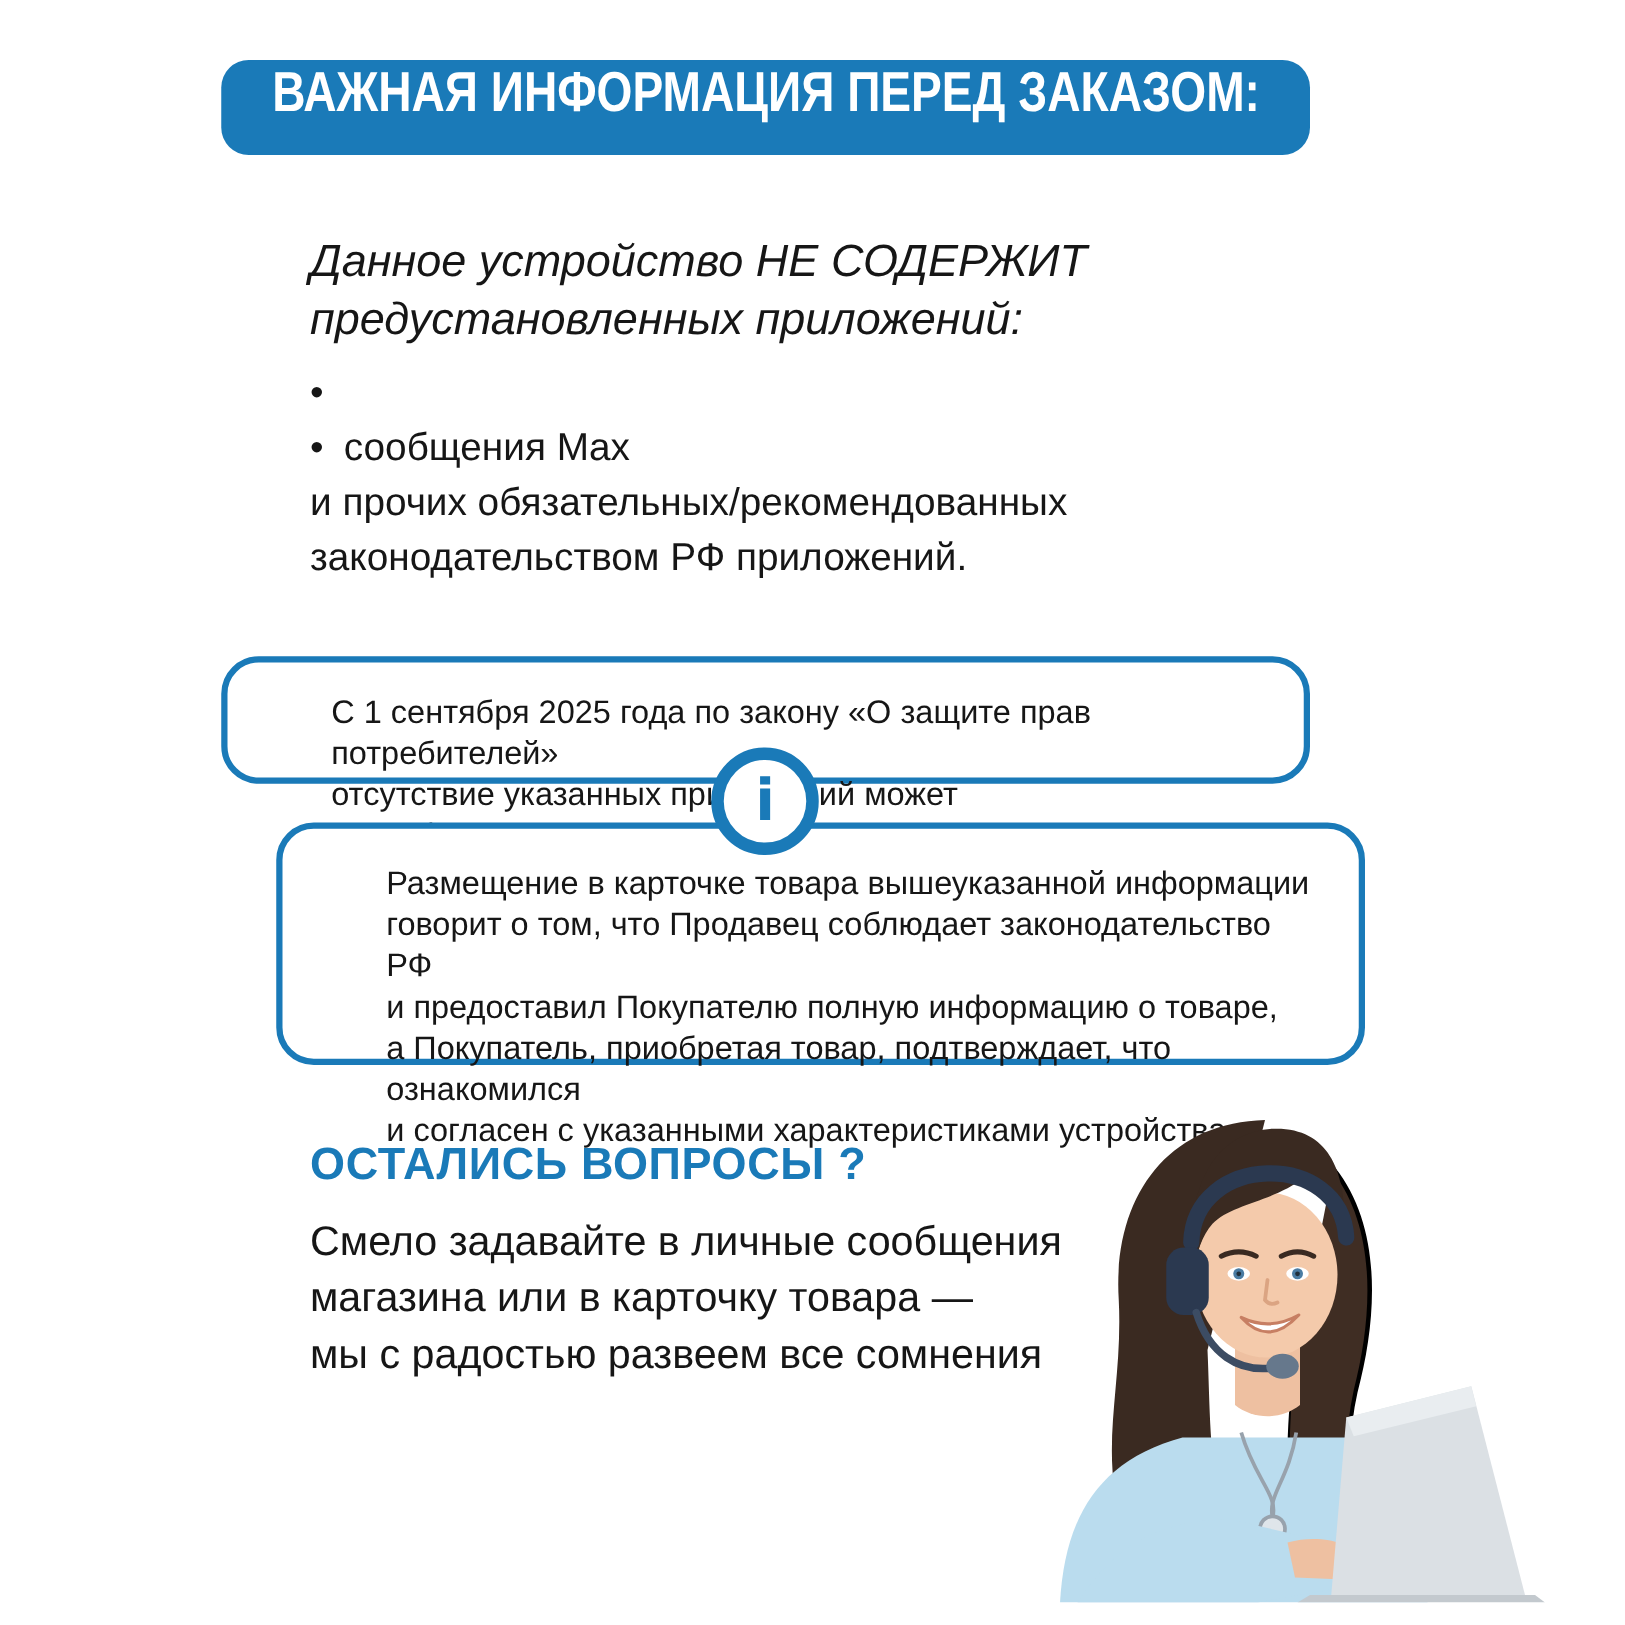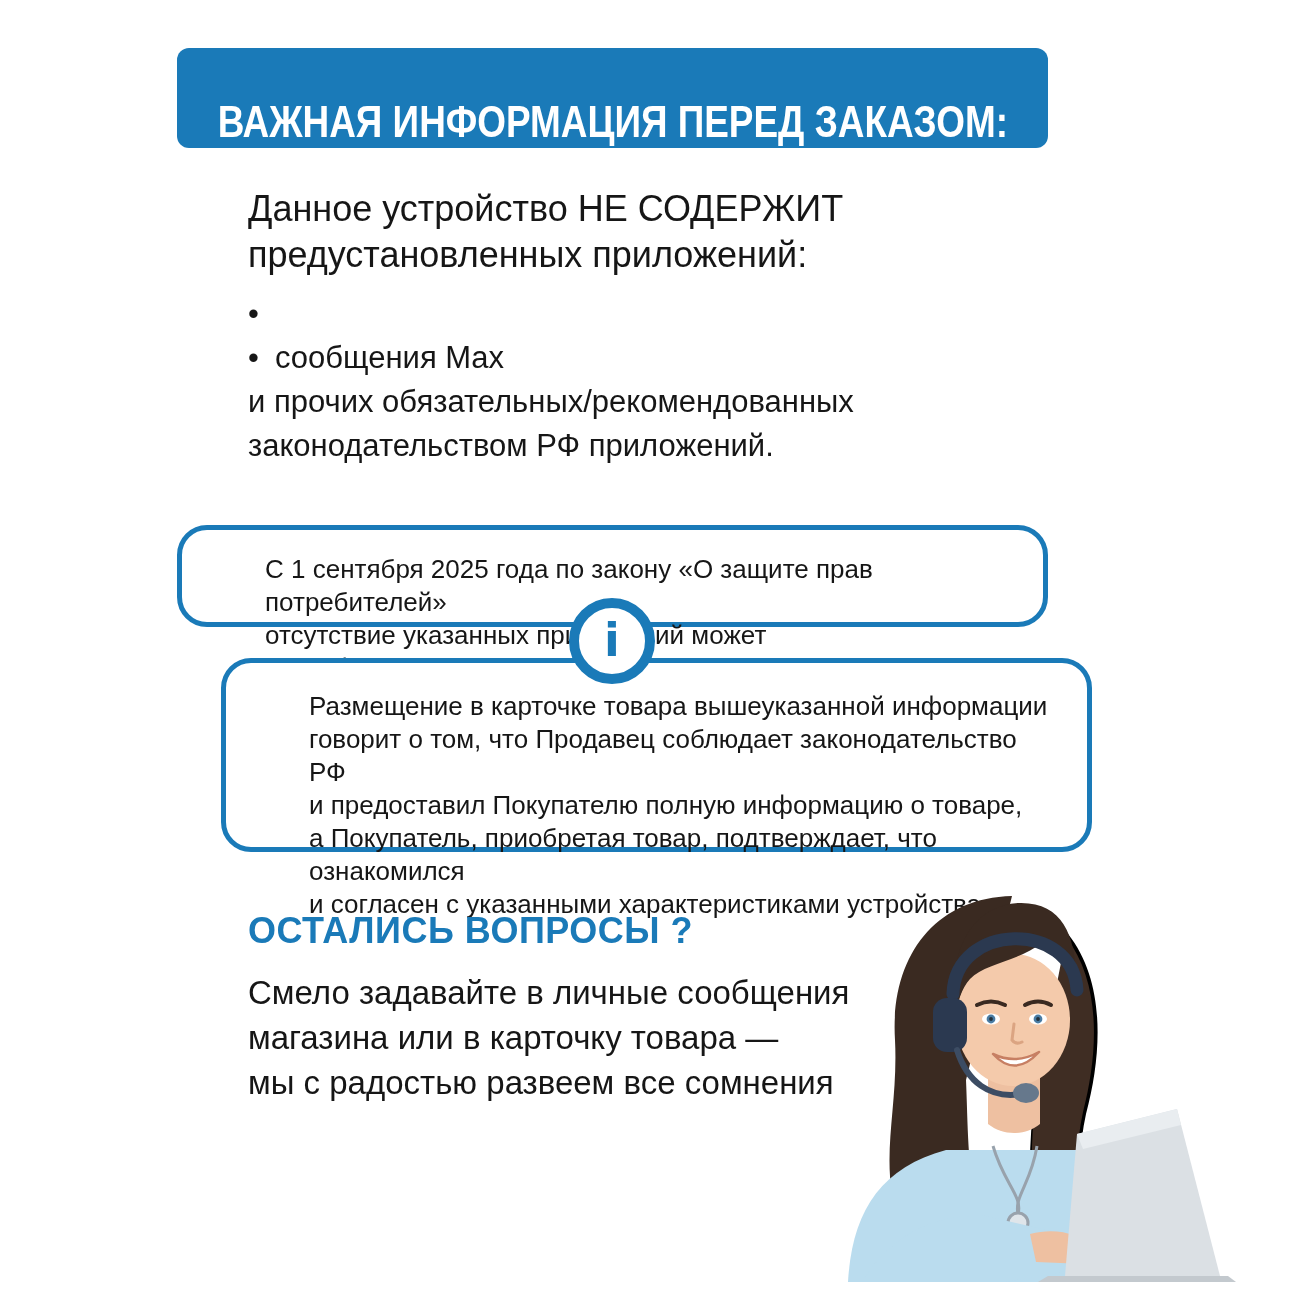--- a/index.html
+++ b/index.html
@@ -6,33 +6,33 @@
   * { margin:0; padding:0; box-sizing:border-box; }
   html,body { background:#fff; }
   .page {
     position:relative; width:1300px; height:1300px; background:var(--bg);
     font-family:"Liberation Sans", sans-serif; color:var(--ink); overflow:hidden;
   }
   .preline { white-space:pre-line; }
 
   
   .banner {
-    position:absolute; left:177px; top:48px; width:871px; height:100px;
-    background:var(--accent); border-radius:12px;
-    display:flex; align-items:flex-end; justify-content:center; overflow:hidden;
+    position:absolute; left:177px; top:48px; width:871px; height:76px;
+    background:var(--accent); border-radius:22px;
+    display:flex; align-items:flex-start; justify-content:center; overflow:hidden;
   }
   .banner-title {
     color:#ffffff; font-weight:bold; font-size:45px; white-space:nowrap;
     transform:scaleX(0.82); transform-origin:center; letter-spacing:0px;
   }
 
   
   .intro-heading {
     position:absolute; left:248px; top:186px;
-    font-size:36px; line-height:46px; color:var(--ink);
+    font-size:36px; line-height:46px; color:var(--ink);font-style:italic;
   }
   .bullet-list { position:absolute; left:248px; top:292px; font-size:31px; line-height:44px; }
   .bullet-row { display:flex; }
   .bullet-row .dot-cell { width:27px; flex:0 0 27px; }
   .bullet-note { }
 
   
   .note-box {
     position:absolute; left:177px; width:871px;
     background:#ffffff; border:5px solid var(--accent); border-radius:30px;

